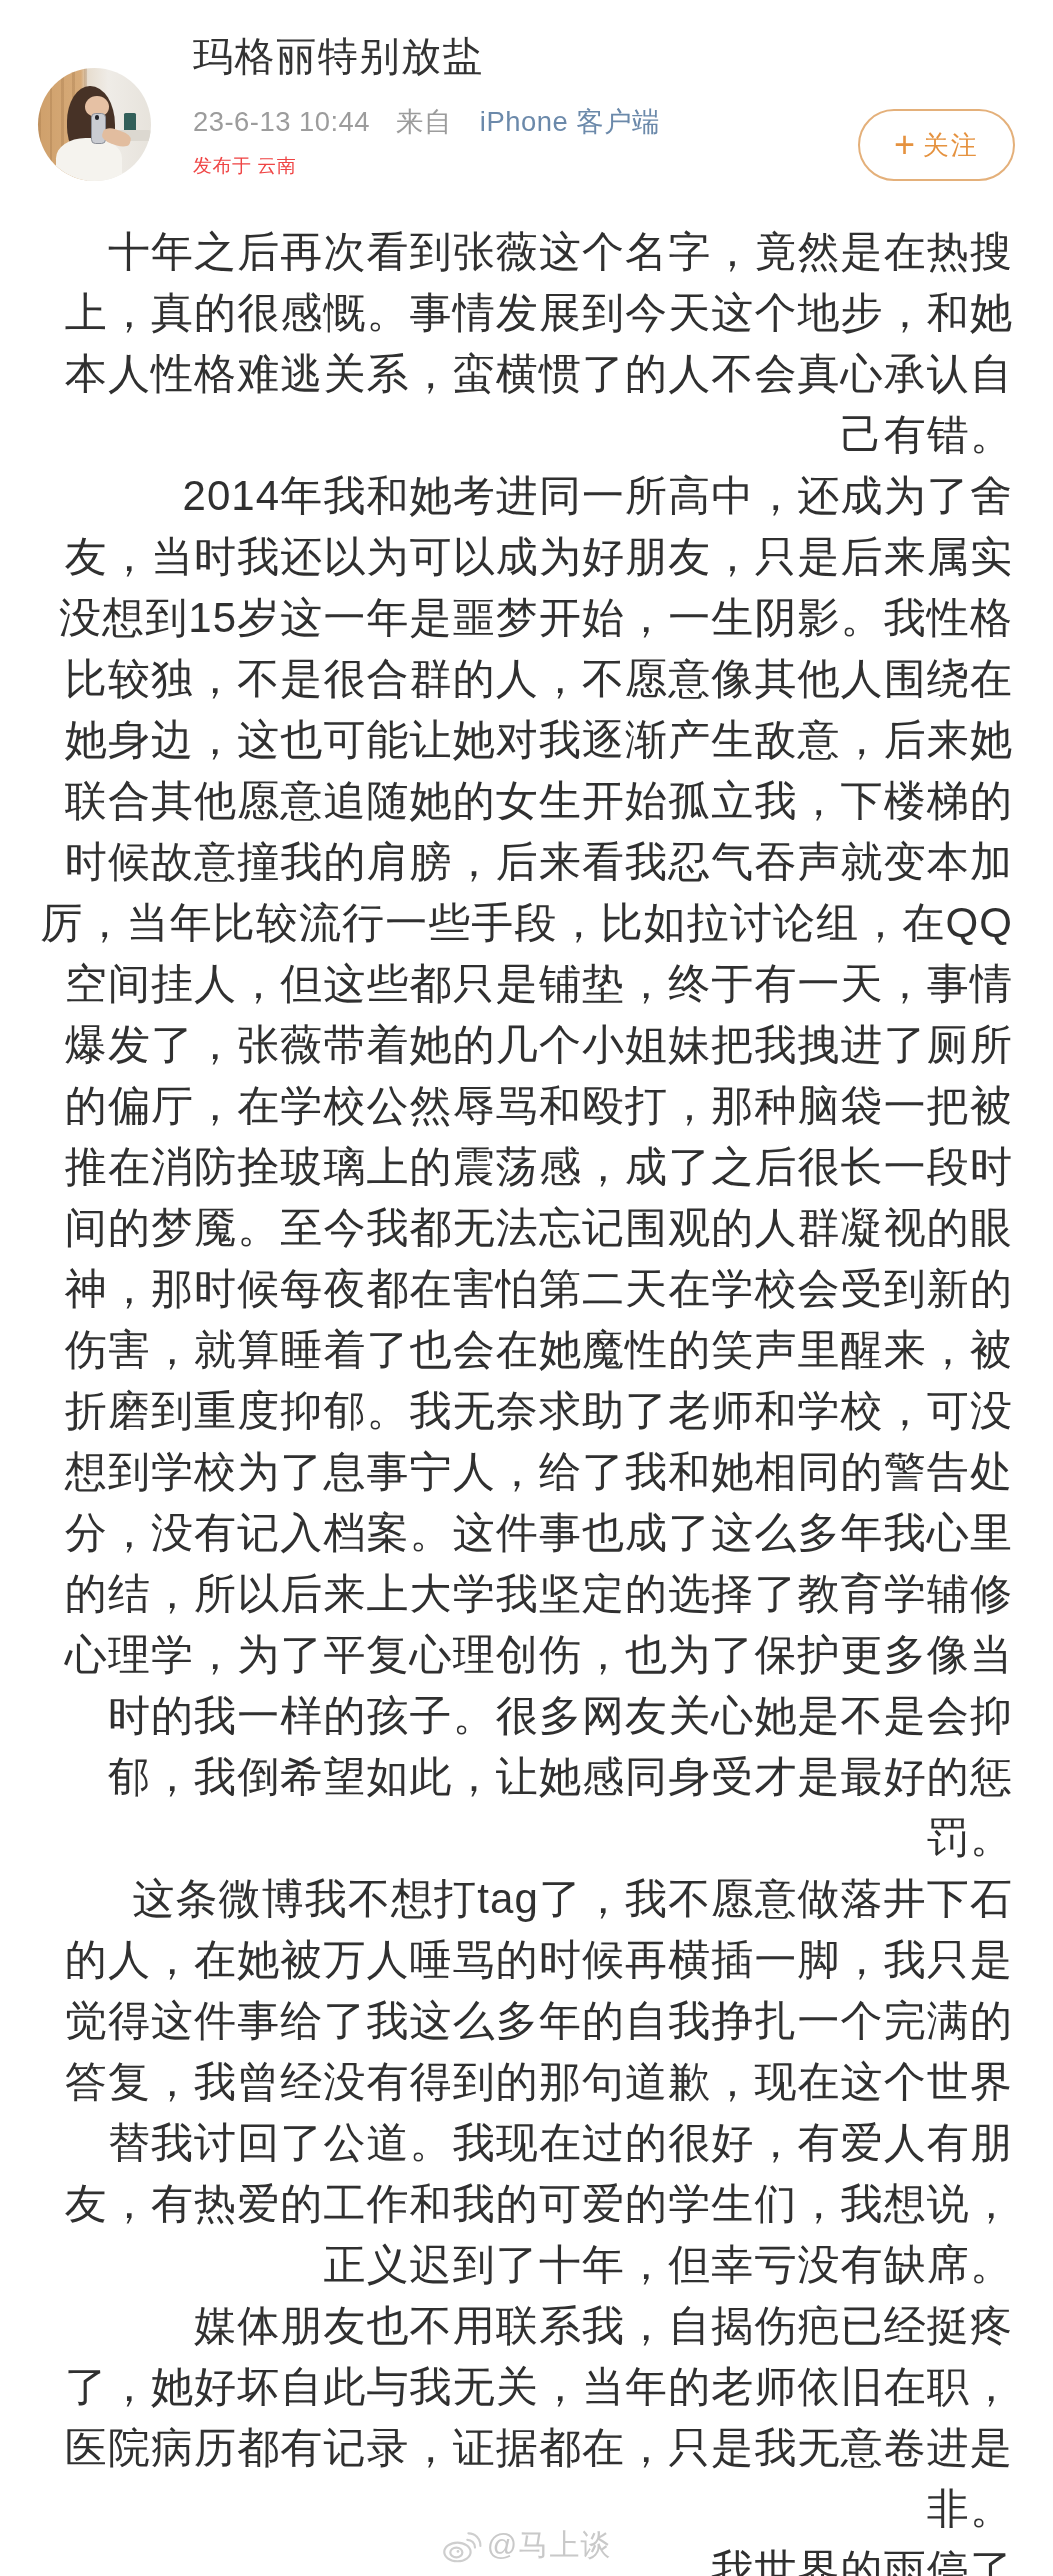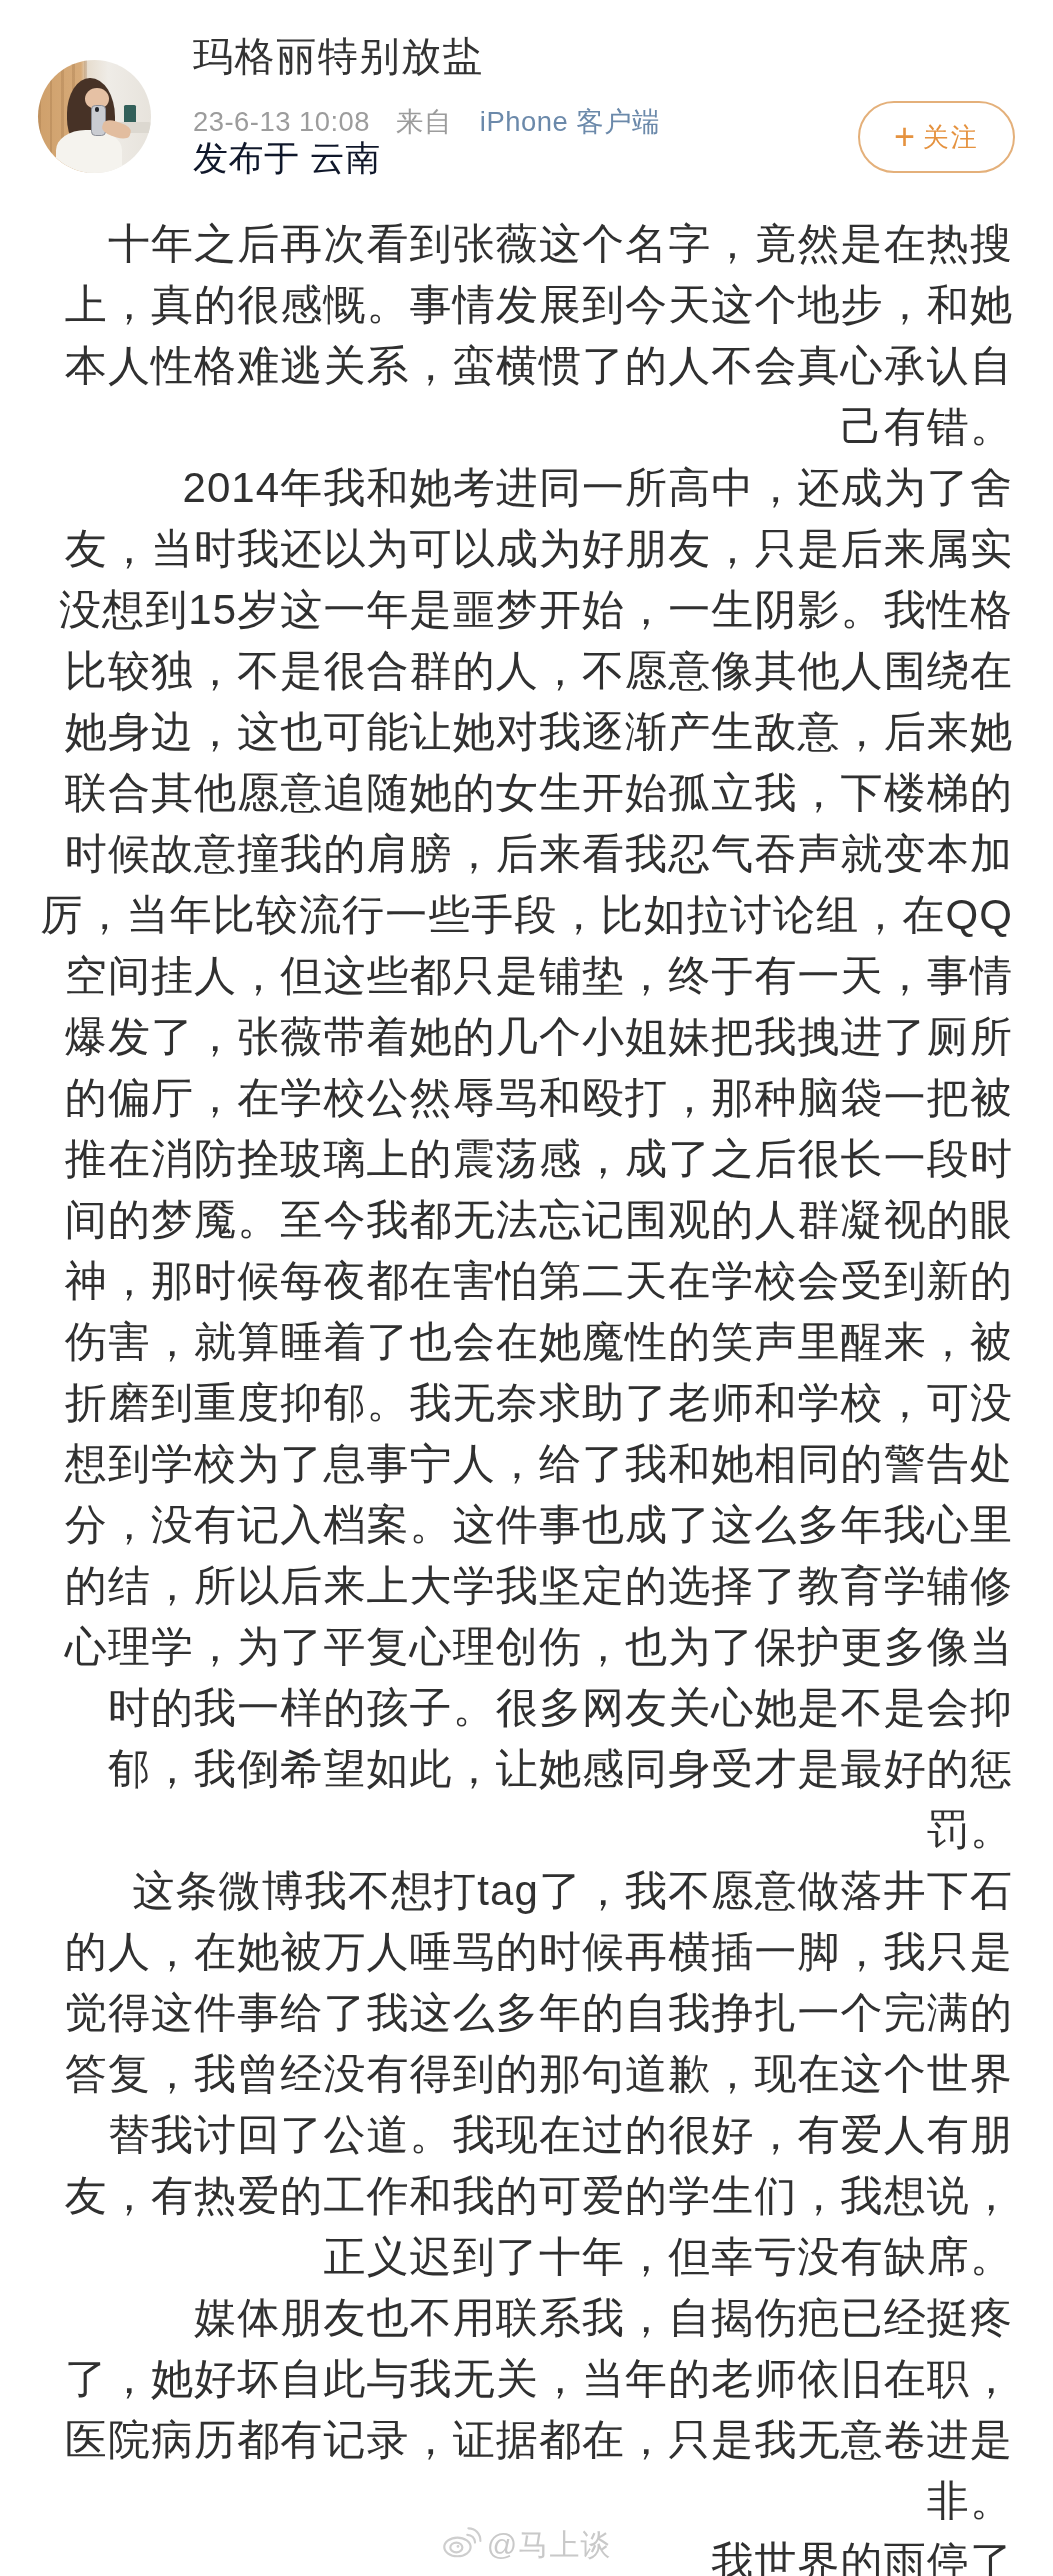--- a/index.html
+++ b/index.html
@@ -80,24 +80,24 @@
     margin-top: 22px;
     font-size: 27.4px;
     line-height: 31px;
     color: #9c9c9c;
     letter-spacing: 0.5px;
     white-space: nowrap;
   }
   .meta-line .source-prefix { margin-left: 26px; }
   .meta-line .source-link { margin-left: 28px; color: #6b89aa; }
   .location-line {
-    margin-top: 5px;
-    font-size: 35px;
+    margin-top: 13px;
+    font-size: 19px;
     line-height: 31px;
-    color: #0f172a;
+    color: #ef4444;
     letter-spacing: 0.5px;
   }
 
   .follow-button {
     margin-left: auto;
     margin-top: 10px;
     flex: 0 0 auto;
     width: 157px;
     height: 72px;
     border: 2.2px solid #e4b07a;
@@ -134,21 +134,21 @@
   .post-body p { margin: 0; text-align: right; }
   .post-body p.indent { text-indent: 2em; }
 
   
   .watermark {
     position: absolute;
     top: 2525px;
     left: 50%;
     transform: translateX(-50%);
     display: flex;
-    align-items: flex-start;
+    align-items: flex-end;
     color: #c9c9c9;
     white-space: nowrap;
   }
   .watermark .wm-logo { margin-right: 5.5px; opacity: 0.9; }
   .watermark .wm-text {
     font-size: 30px;
     letter-spacing: 1.1px;
     font-weight: 500;
   }
 </style>
@@ -164,21 +164,21 @@
     <div class="face"></div>
     <div class="shirt"></div>
     <div class="phone"></div>
     <div class="phone-lens"></div>
     <div class="arm"></div>
   </div>
 
   <div class="header-info">
     <div class="user-name">玛格丽特别放盐</div>
     <div class="meta-line">
-      <span>23-6-13 10:08</span><span class="source-prefix">来自</span><span class="source-link">iPhone 客户端</span>
+      <span>23-6-13 10:44</span><span class="source-prefix">来自</span><span class="source-link">iPhone 客户端</span>
     </div>
     <div class="location-line">发布于 云南</div>
   </div>
 
   <div class="follow-button">
     <span class="plus">+</span>
     <span class="follow-label">关注</span>
   </div>
 </div>
 

